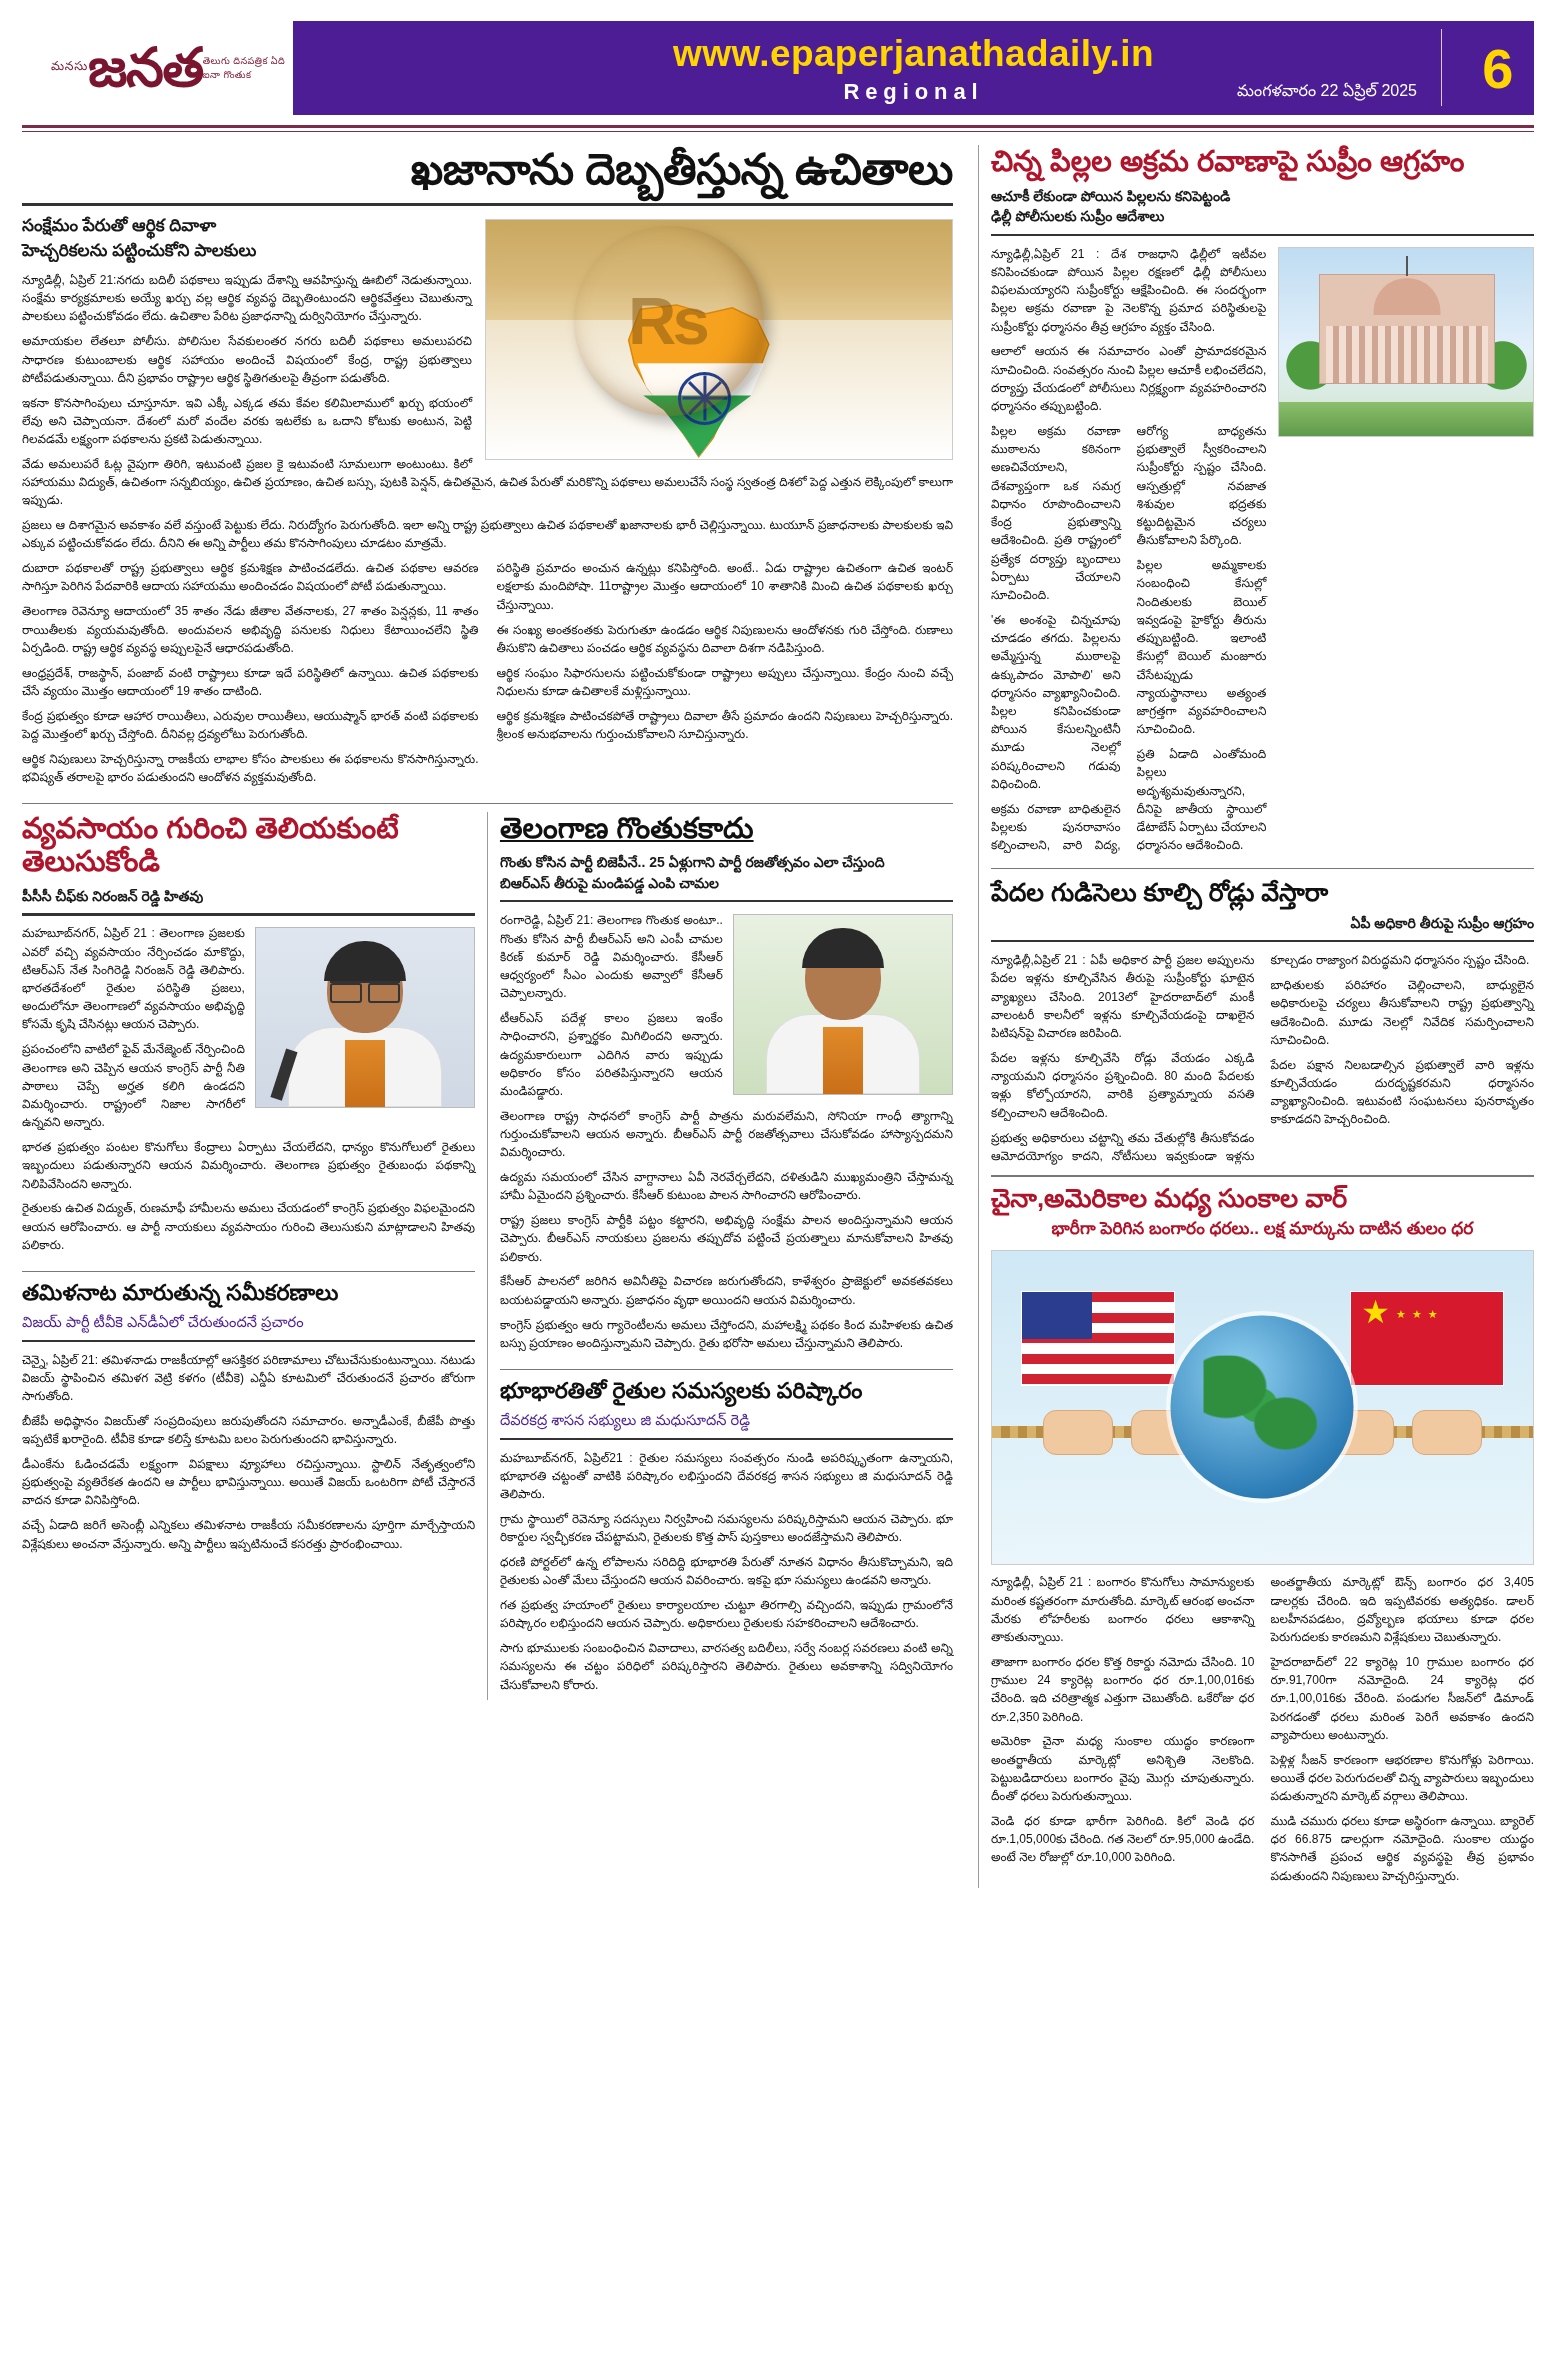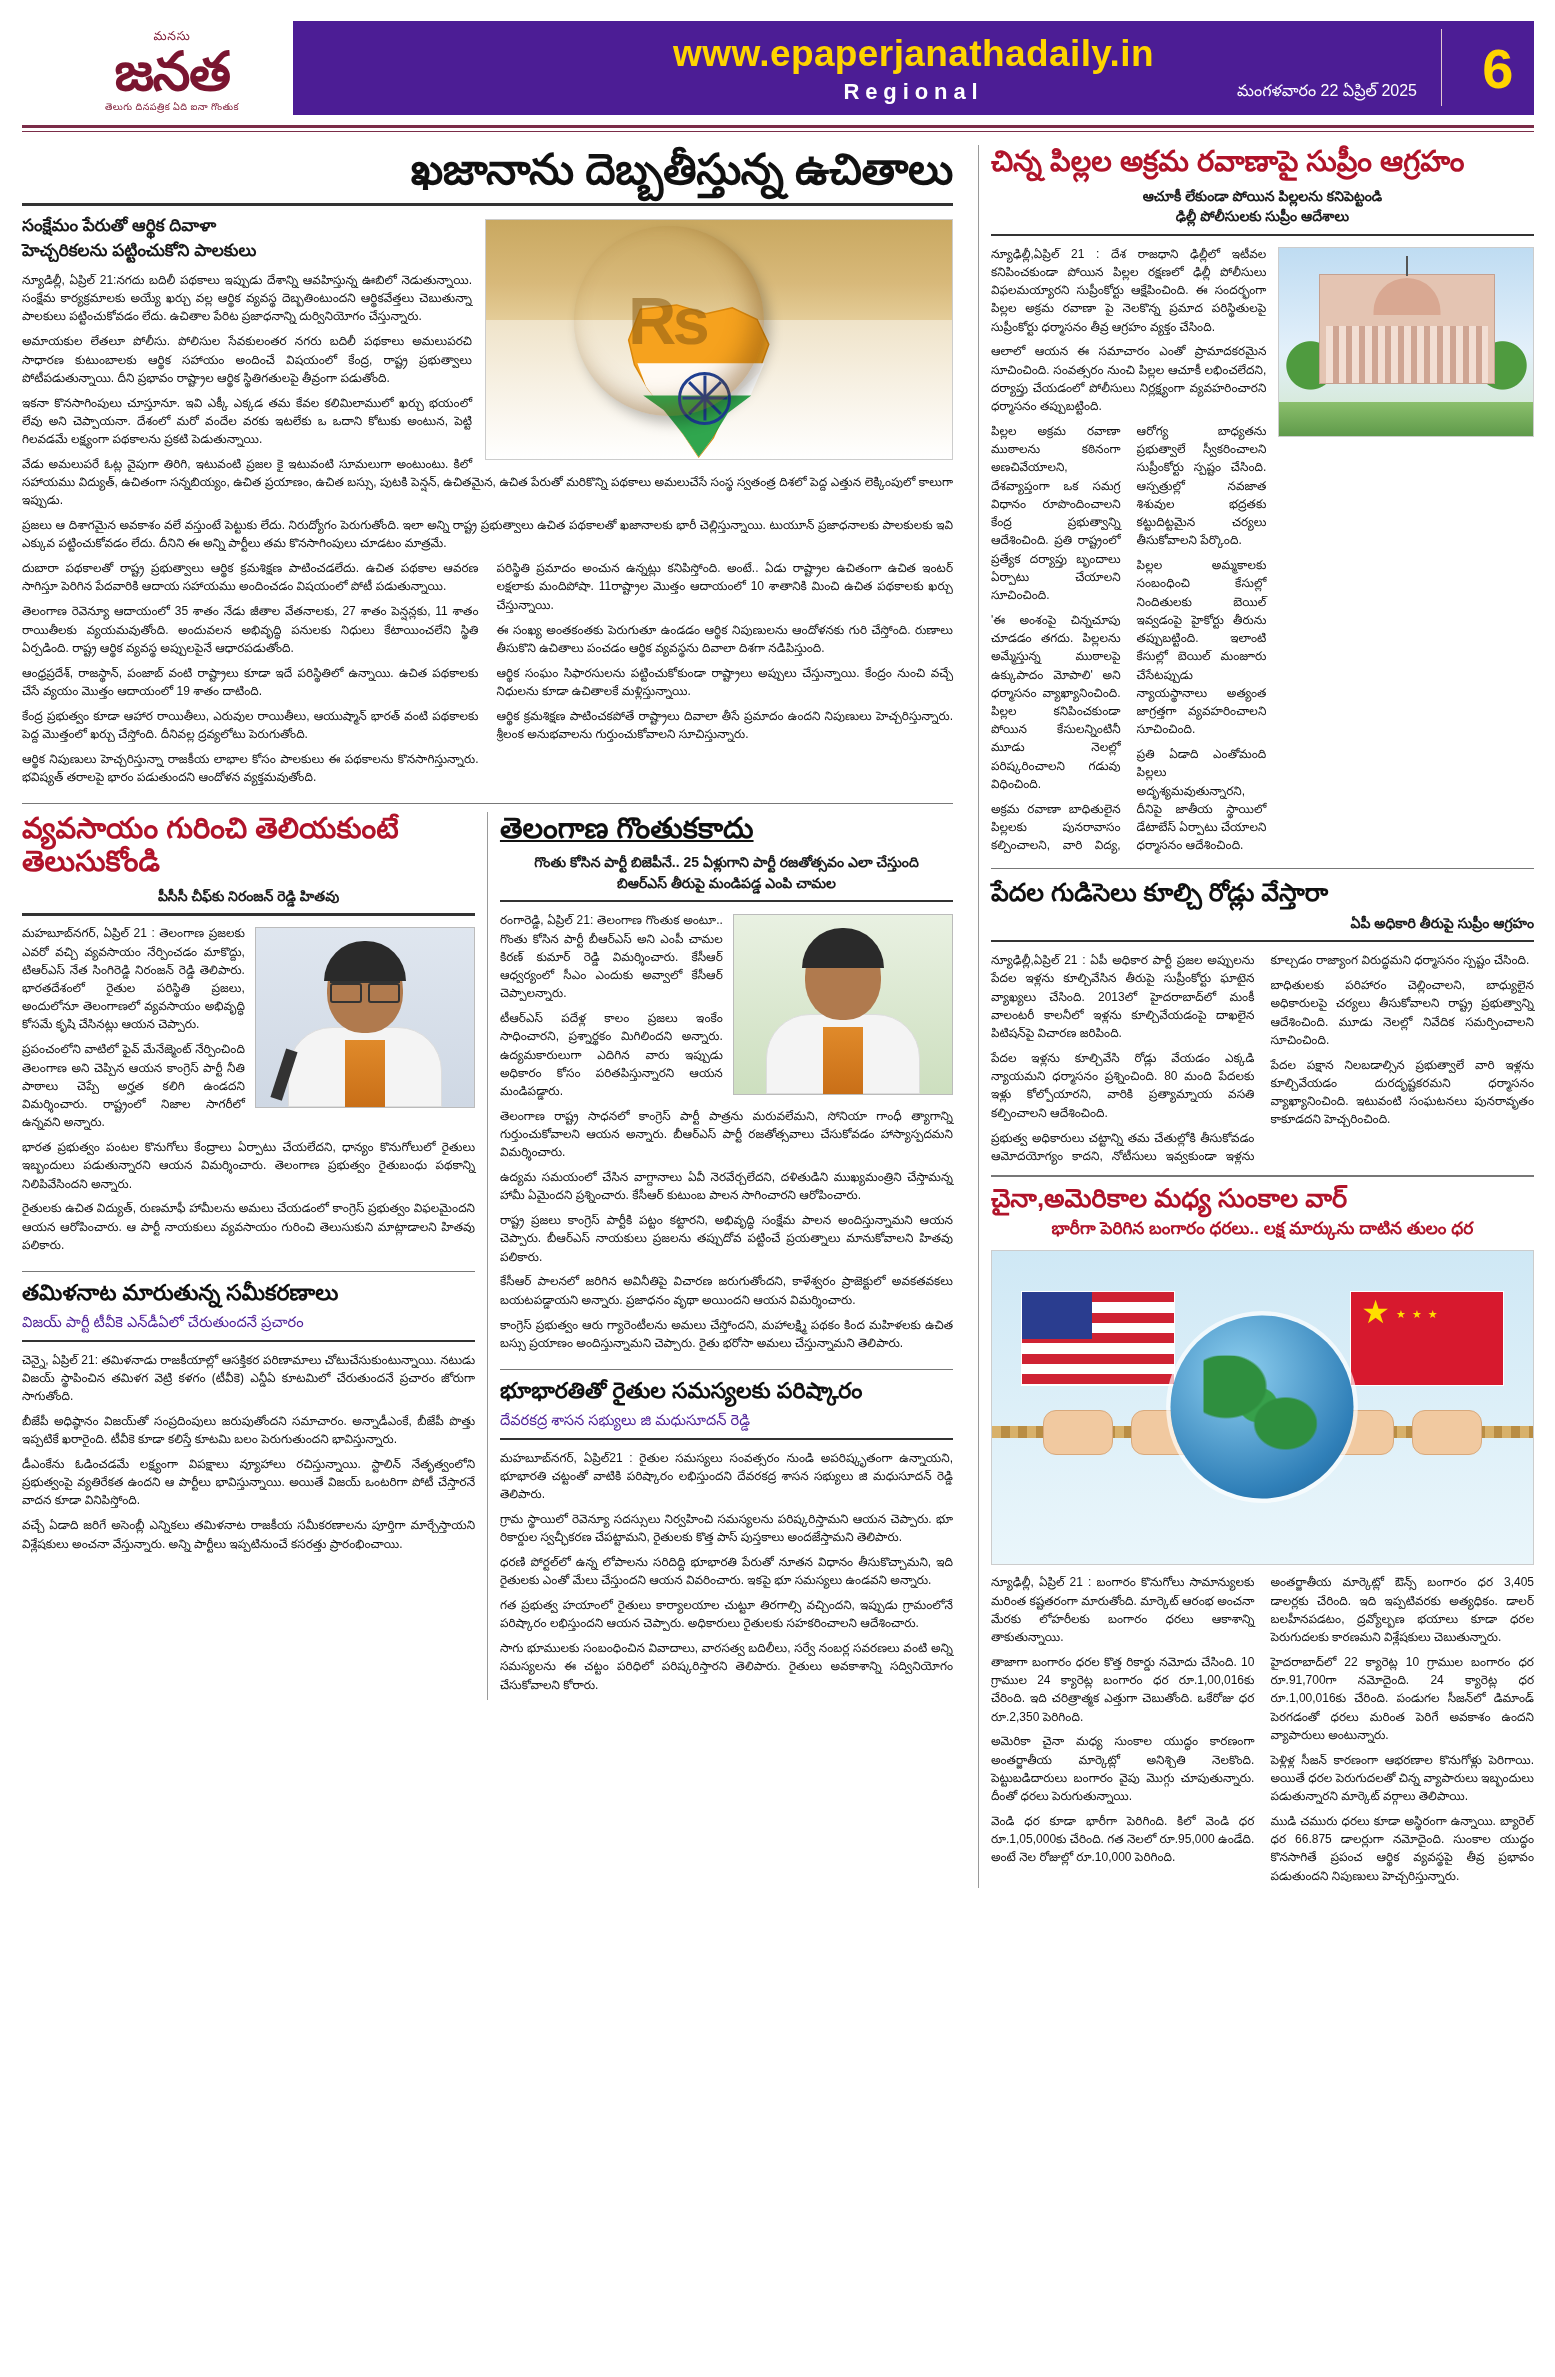--- a/index.html
+++ b/index.html
@@ -14,21 +14,21 @@
     background:#ffffff;
     padding:20.5px 22px 14.6px 22px;
   }
 
   
   .masthead {
     display:flex; align-items:stretch;
     height:94px; margin-bottom:10.2px;
   }
   .logo-box {
-    width:271px; display:flex; flex-direction:column;
+    width:271px; display:flex; flex-direction:row;
     justify-content:flex-end; align-items:center;
     padding-left:29px;
   }
   .logo-sup { font-size:12.4px; color:#7a1530; letter-spacing:0.7px; }
   .logo-main {
     font-size:54px; line-height:0.95; font-weight:bold;
     color:#7a1530; letter-spacing:-1.5px;
   }
   .logo-sub { font-size:9.5px; color:#7a1530; margin-top:2.9px; letter-spacing:0.4px;}
   .head-band {
@@ -94,21 +94,21 @@
   h3.small-head {
     font-size:22px; color:#111; font-weight:bold;
     margin:0 0 5.9px 0; line-height:1.2;
   }
   .byline-red {
     font-size:14.6px; color:#4c1d95; font-weight:normal;
     margin:0 0 5.9px 0; line-height:1.4;
   }
   .byline-dark {
     font-size:14px; color:#1a1a1a; font-weight:bold;
-    margin:0 0 4.4px 0; line-height:1.45;text-align:center;
+    margin:0 0 4.4px 0; line-height:1.45;
   }
   .right { text-align:right; }
 
   p.body {
     font-size:12px; line-height:1.52; color:#111;
     margin:0 0 6.6px 0; text-align:justify;
     hyphens:auto;
   }
 
   

